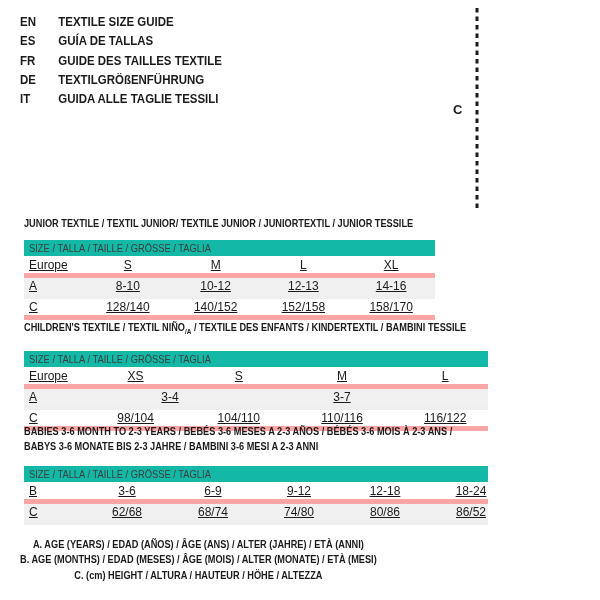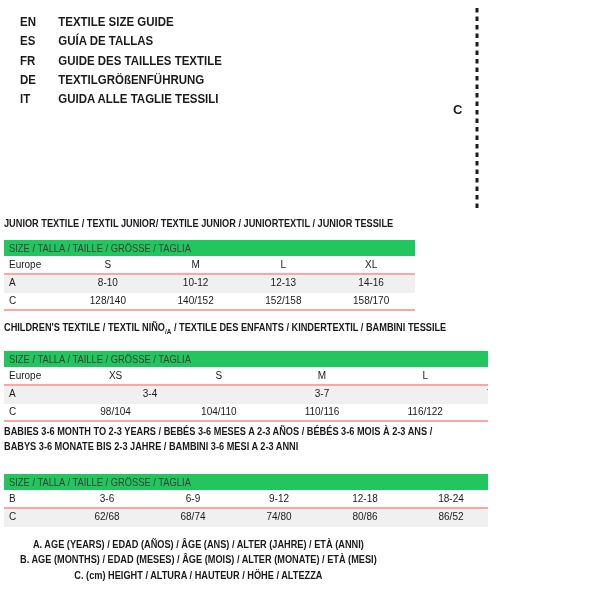--- a/index.html
+++ b/index.html
@@ -11,38 +11,38 @@
   .lang-list{
     position:absolute;left:20px;top:12px;font-size:13.5px;font-weight:bold;
     line-height:19.3px;transform:scaleX(0.85);transform-origin:0 0;white-space:nowrap;
   }
   .lang-row{display:flex;}
   .lang-code{width:45px;}
   
   .size-figure{position:absolute;left:440px;top:0;width:160px;height:215px;}
   .measure-c{position:absolute;left:13px;top:102px;font-size:13px;font-weight:bold;}
   
-  .tbl{position:absolute;left:4px;}
+  .tbl{position:absolute;left:24px;}
   .tbl-1{top:216px;width:411px;}
   .tbl-2{top:320px;width:576px;}
   .tbl-3{top:424px;width:576px;}
   .tbl-title{
     font-size:11.5px;font-weight:bold;line-height:15px;white-space:nowrap;
     transform:scaleX(0.8);transform-origin:0 0;
   }
   .tbl-1 .tbl-title{margin-bottom:9px;}
   .tbl-2 .tbl-title{margin-bottom:12px;}
-  .tbl-3 .title-wrap{margin-bottom:20px;}
+  .tbl-3 .title-wrap{margin-bottom:12px;}
   .tbl-title sub{font-size:8px;}
   .size-bar{
-    background:#22c55e;height:16px;line-height:16px;font-size:11px;color:#3d3d3d;
+    background:#14b8a6;height:16px;line-height:16px;font-size:11px;color:#3d3d3d;
     padding-left:5px;margin-bottom:1px;overflow:visible;
   }
   .bar-text{display:inline-block;transform:scaleX(0.85);transform-origin:0 0;white-space:nowrap;}
-  .trow{display:flex;height:16px;line-height:16px;font-size:10px;border-bottom:2px solid #fca5a5;}
+  .trow{display:flex;height:16px;line-height:16px;font-size:12px;border-bottom:5px solid #fca5a5;text-decoration:underline;}
   .trow.alt{background:#f0f0f0;border-bottom-color:#efefef;}
   .cl{width:55px;padding-left:5px;}
   .cc{flex:1;text-align:center;}
   
   .legend{position:absolute;left:20px;top:537px;font-size:11.5px;font-weight:bold;line-height:15.4px;text-align:center;}
   .legend-line{transform:scaleX(0.8);transform-origin:0 0;white-space:nowrap;}
 </style>
 </head>
 <body>
 

